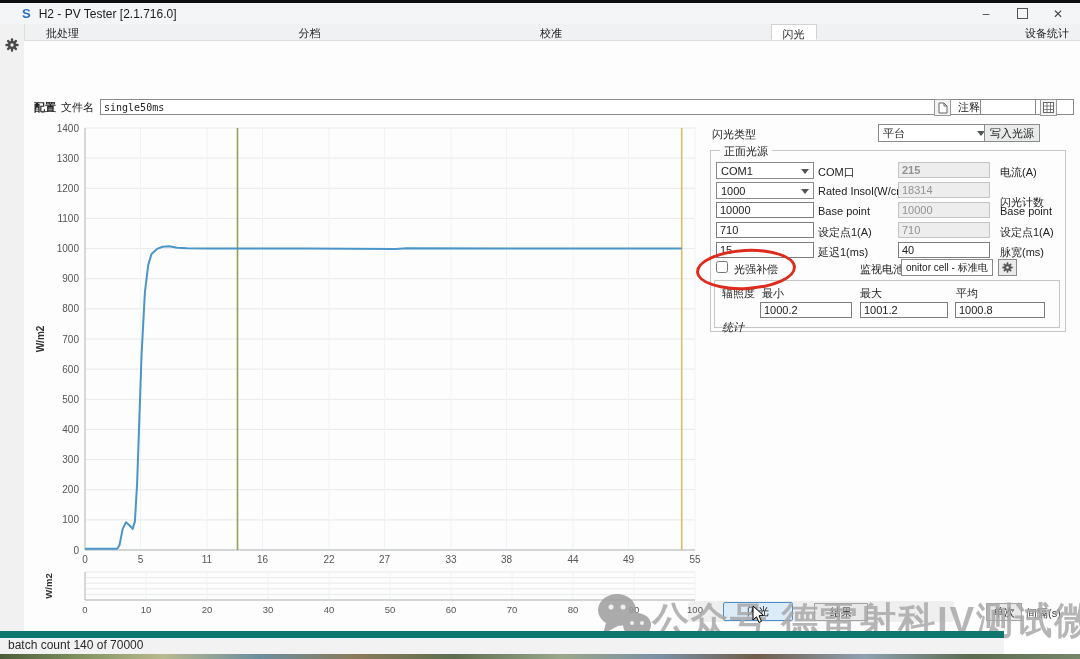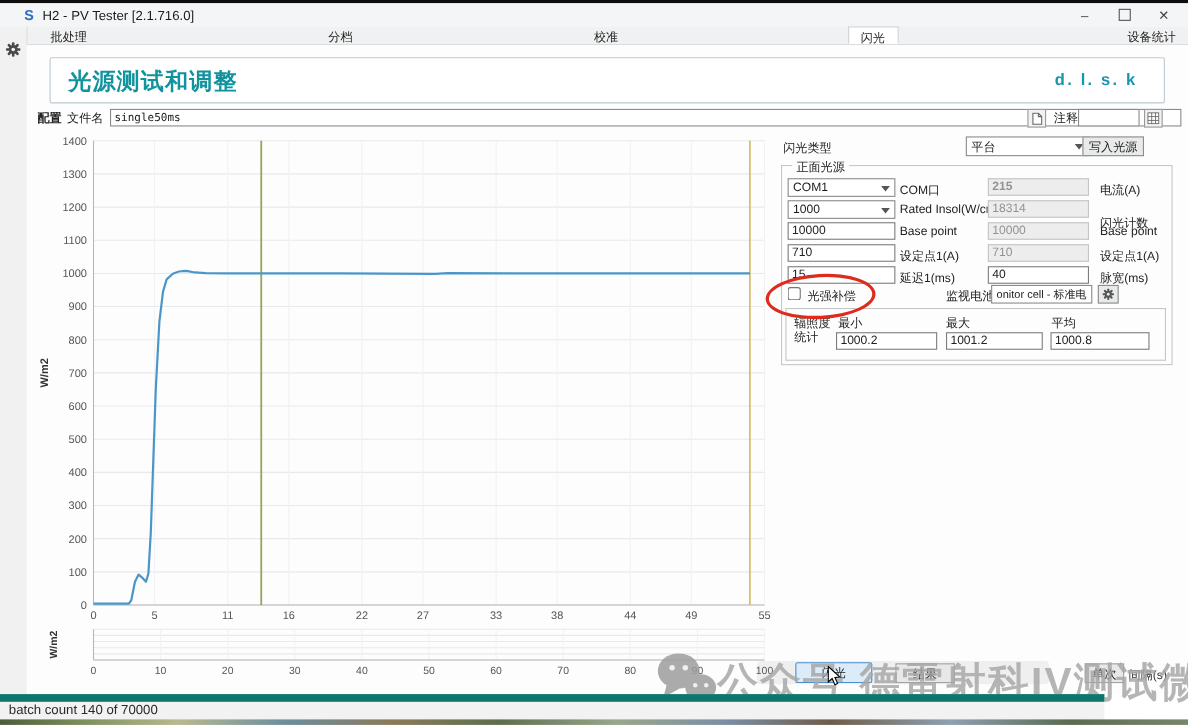--- a/index.html
+++ b/index.html
@@ -112,24 +112,20 @@
         <rect x="-1.3" y="-7.6" width="2.6" height="15.2" rx="1" transform="rotate(90)"></rect>
         <rect x="-1.3" y="-7.6" width="2.6" height="15.2" rx="1" transform="rotate(135)"></rect>
         <circle r="4.6"></circle>
       </g>
       <circle r="1.9" fill="#f1f1f1"></circle>
     </svg>
   </div>
 
   <div class="abs content"></div>
 
-  <div class="abs header-box">
-    <span class="page-title">光源测试和调整</span>
-    <span class="brand">d. l. s. k</span>
-  </div>
 
   <span class="abs cfg-label" style="left:34px;font-weight:bold;">配置</span>
   <span class="abs cfg-label" style="left:61px;">文件名</span>
   <input class="abs win-input" style="left: 100px; top: 99px; width: 974px;" value="single50ms">
   <span class="abs icon-btn" style="left:934px;top:99px;width:17px;height:17px;">
     <svg width="10" height="12" viewBox="0 0 10 12">
       <path d="M1 1 h5 l3 3 v7 h-8 z" fill="#fff" stroke="#666" stroke-width="1"></path>
       <path d="M6 1 v3 h3" fill="none" stroke="#666" stroke-width="1"></path>
     </svg>
   </span>
@@ -295,21 +291,21 @@
         </g>
         <circle r="1.9" fill="#e9eaea"></circle>
       </svg>
     </div>
 
     <div class="fieldset" style="left:6px;top:158px;width:344px;height:46px;"></div>
     <span class="plabel" style="left:14px;top:164px;">辐照度</span>
     <span class="plabel" style="left:54px;top:164px;">最小</span>
     <span class="plabel" style="left:152px;top:164px;">最大</span>
     <span class="plabel" style="left:248px;top:164px;">平均</span>
-    <span class="plabel" style="left:14px;top:177px;">统计</span>
+    <span class="plabel" style="left:14px;top:198px;font-style:italic;">统计</span>
     <input class="pinput" style="left: 52px; top: 180px; width: 92px;" value="1000.2">
     <input class="pinput" style="left: 152px; top: 180px; width: 88px;" value="1001.2">
     <input class="pinput" style="left: 247px; top: 180px; width: 90px;" value="1000.8">
   </div>
 
   <div class="abs band"></div>
   <div class="abs btn flash-btn">闪光</div>
   <div class="abs btn grey-btn" style="left:814px;top:603px;width:54px;height:18px;">结果</div>
   <div class="abs btn grey-btn" style="left:986px;top:603px;width:36px;height:18px;">单次</div>
   <span class="abs" style="left:1026px;top:606px;color:#333;">间隔(s)</span>

